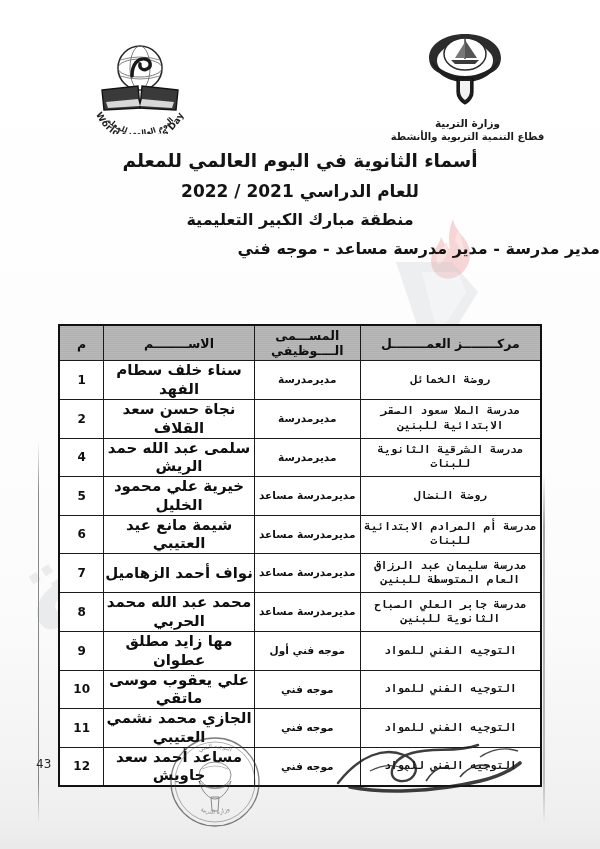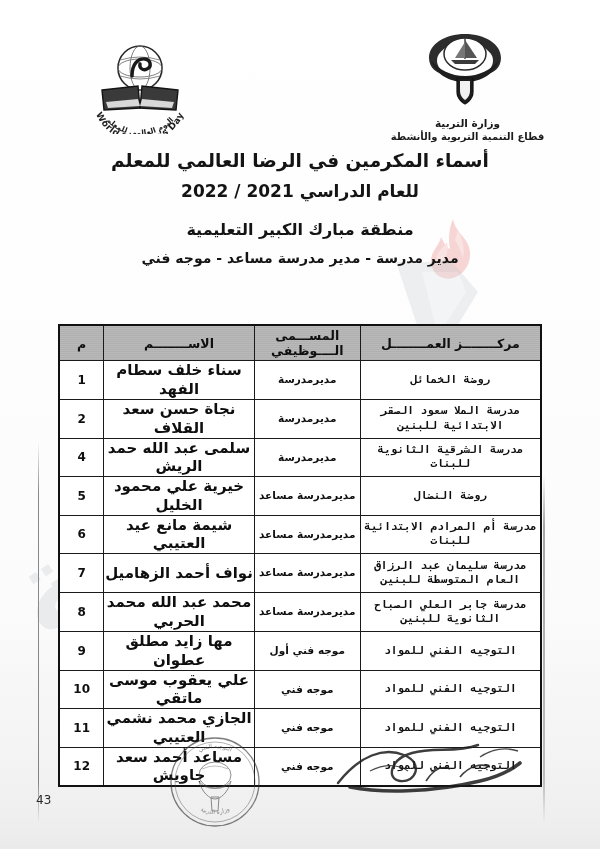--- a/index.html
+++ b/index.html
@@ -133,24 +133,24 @@
     color: #141414;
   }
   .title-line {
     font-weight: 700;
     line-height: 1;
     margin: 0 0 12px 0;
     letter-spacing: .2px;
     white-space: nowrap;
   }
   .t1 { font-size: 18.5px; }
-  .t2 { font-size: 17px; margin-bottom: 22px; }
+  .t2 { font-size: 17px; margin-bottom: 12px; }
   .t3 { font-size: 17px; letter-spacing: 1.2px; margin-bottom: 13px; }
   .t4 { font-size: 16px; margin-bottom: 13px; }
-  .t5 { font-size: 14px; letter-spacing: .4px; margin-bottom: 10px; }
+  .t5 { font-size: 16px; letter-spacing: .4px; margin-bottom: 10px; text-align: right; }
 
   
   .table-wrap {
     position: absolute;
     left: 58px;
     top: 324px;
     width: 484px;
   }
   table.roster {
     width: 100%;
@@ -209,21 +209,21 @@
     line-height: 1.3;
     font-family: Liberation Mono, monospace;
   }
   tr.row-tall td { height: 38px; }
   tr.row-std td  { height: 30px; }
 
   
   .page-number {
     position: absolute;
     left: 36px;
-    top: 793px;
+    top: 757px;
     font-size: 12px;
     color: #2b2b2b;
     font-family: "DejaVu Sans", "Liberation Sans", sans-serif;
     direction: ltr;
   }
   .stamp {
     position: absolute;
     left: 168px;
     top: 735px;
     width: 94px;
@@ -320,21 +320,21 @@
       </svg>
     </div>
 
     <div class="ministry-lines">
       <div class="ministry-l1">وزارة التربية</div>
       <div class="ministry-l2">قطاع التنمية التربوية والأنشطة</div>
     </div>
   </div>
 
   <div class="titles">
-    <div class="title-line t1">أسماء المكرمين في الرضا العالمي للمعلم</div>
+    <div class="title-line t1">أسماء الثانوية في اليوم العالمي للمعلم</div>
     <div class="title-line t2">للعام الدراسي 2021 / 2022</div>
     <div class="title-line t4">منطقة مبارك الكبير  التعليمية</div>
     <div class="title-line t5">مدير مدرسة  -  مدير مدرسة مساعد  -  موجه فني</div>
   </div>
 
   <div class="table-wrap">
     <table class="roster">
       <colgroup>
         <col class="c-place">
           <col class="c-title">

